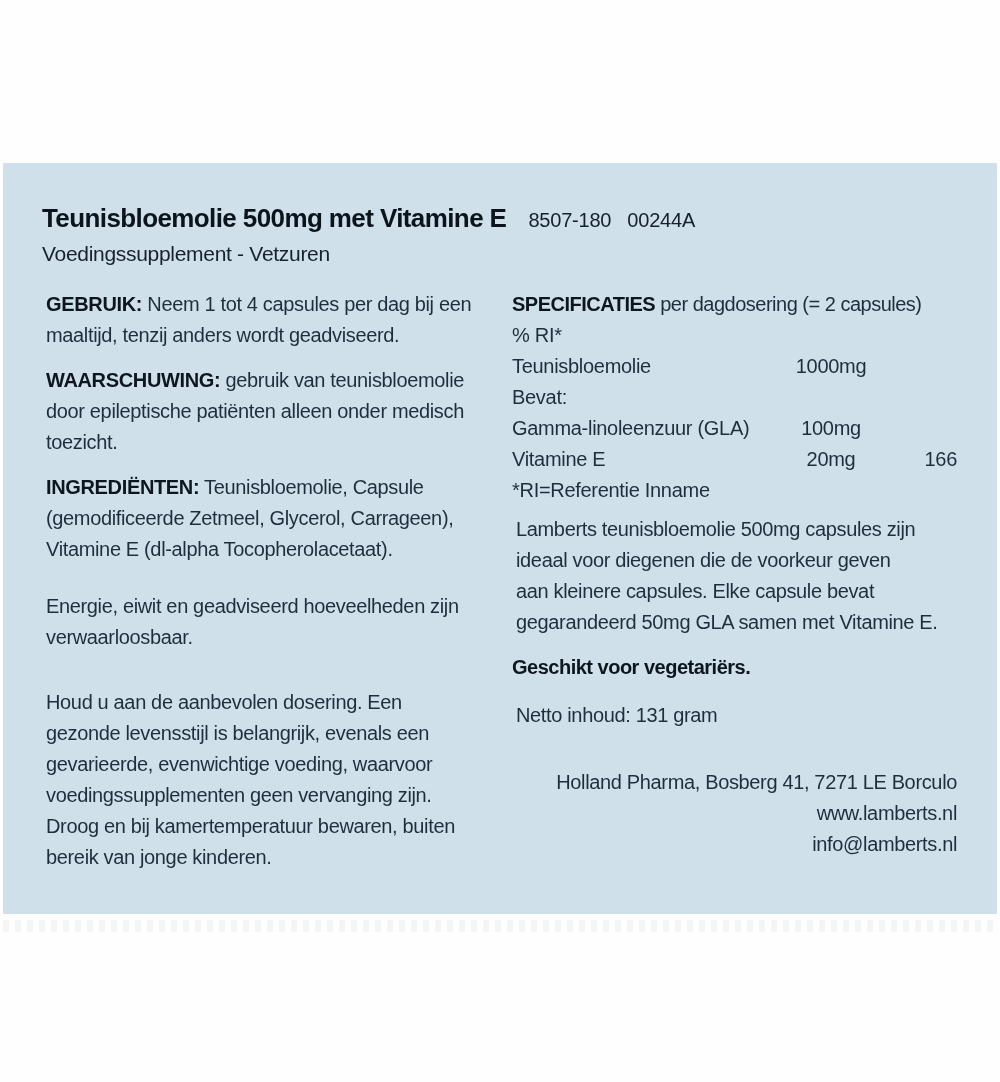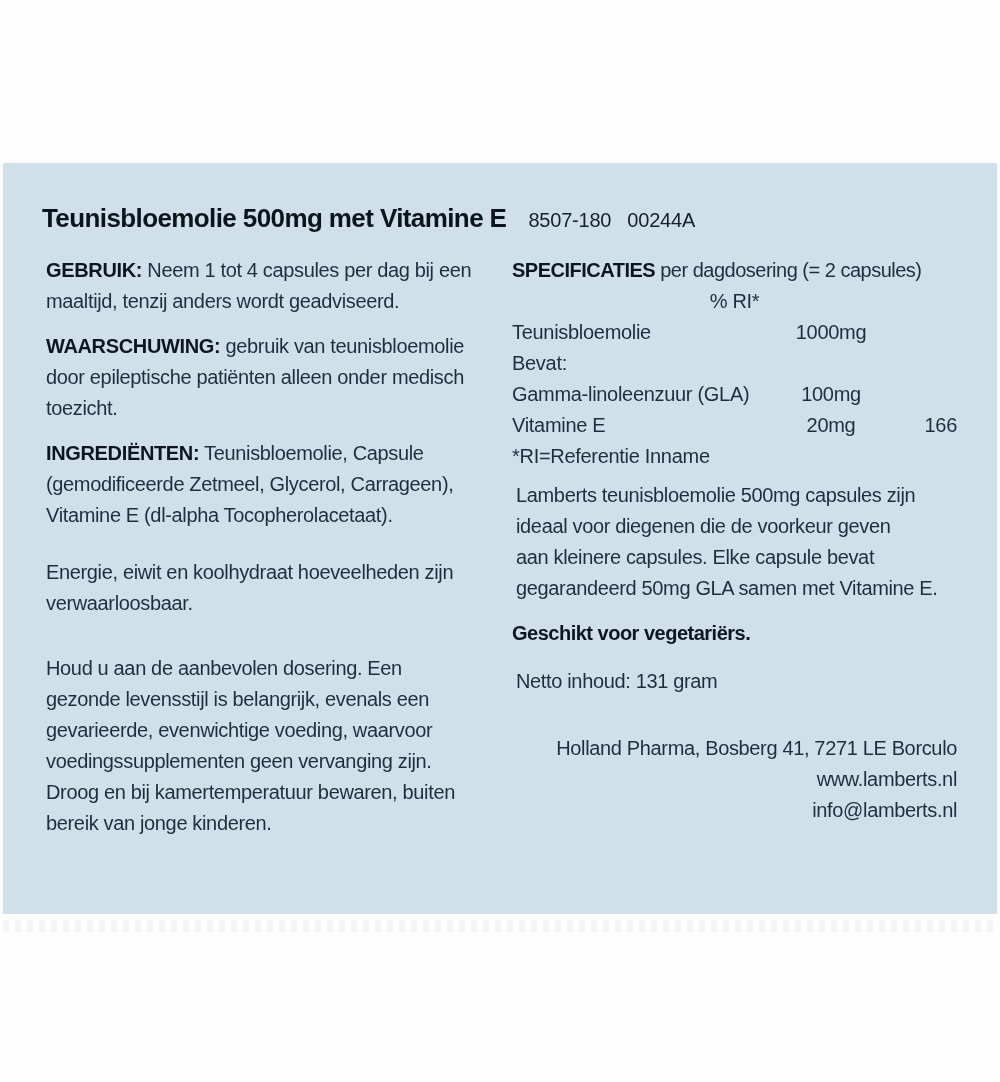--- a/index.html
+++ b/index.html
@@ -46,21 +46,21 @@
     font-size: 20px; line-height: 31px;
     letter-spacing: -0.35px;
   }
   .para .pre { white-space: pre; }
   .lbl { font-weight: bold; color: #0d161e; }
 
   .para-energie { margin-top: 26px; }
   .para-dosering { margin-top: 34px; }
 
   .spec-head { margin: 0; font-size: 20px; line-height: 31px; letter-spacing: -0.5px; white-space: nowrap; }
-  .ri-head { font-size: 20px; line-height: 31px; text-align: center; letter-spacing: -0.3px; }
+  .ri-head { font-size: 20px; line-height: 31px; text-align: left; letter-spacing: -0.3px; }
   .spec-table { margin-bottom: 8px; }
   .spec-row { display: flex; font-size: 20px; line-height: 31px; letter-spacing: -0.3px; }
   .spec-name { flex: 1; white-space: nowrap; }
   .spec-amount { width: 92px; text-align: center; white-space: nowrap; }
   .spec-ri { width: 80px; text-align: right; white-space: nowrap; }
 
   .veg {
     font-weight: bold; color: #0d161e;
     font-size: 20px; line-height: 31px; letter-spacing: -0.5px;
     margin: 6px 0 14px;
@@ -85,36 +85,37 @@
 
 <div class="page">
   <div class="label-card">
     <div class="inner">
 
       <div class="title-row">
         <span class="product-title">Teunisbloemolie 500mg met Vitamine E</span>
         <span class="code code-1">8507-180</span>
         <span class="code code-2">00244A</span>
       </div>
+      <div class="subtitle">Voedingssupplement - Vetzuren</div>
 
       <div class="cols">
 
         <div class="col-left">
           <p class="para"><span class="lbl">GEBRUIK:</span> <span class="pre">Neem 1 tot 4 capsules per dag bij een
 maaltijd, tenzij anders wordt geadviseerd.</span></p>
 
           <p class="para"><span class="lbl">WAARSCHUWING:</span> <span class="pre">gebruik van teunisbloemolie
 door epileptische patiënten alleen onder medisch
 toezicht.</span></p>
 
           <p class="para"><span class="lbl">INGREDIËNTEN:</span> <span class="pre">Teunisbloemolie, Capsule
 (gemodificeerde Zetmeel, Glycerol, Carrageen),
 Vitamine E (dl-alpha Tocopherolacetaat).</span></p>
 
-          <p class="para para-energie"><span class="pre">Energie, eiwit en koolhydraat hoeveelheden zijn
+          <p class="para para-energie"><span class="pre">Energie, eiwit en geadviseerd hoeveelheden zijn
 verwaarloosbaar.</span></p>
 
           <p class="para para-dosering"><span class="pre">Houd u aan de aanbevolen dosering. Een
 gezonde levensstijl is belangrijk, evenals een
 gevarieerde, evenwichtige voeding, waarvoor
 voedingssupplementen geen vervanging zijn.
 Droog en bij kamertemperatuur bewaren, buiten
 bereik van jonge kinderen.</span></p>
         </div>
 

